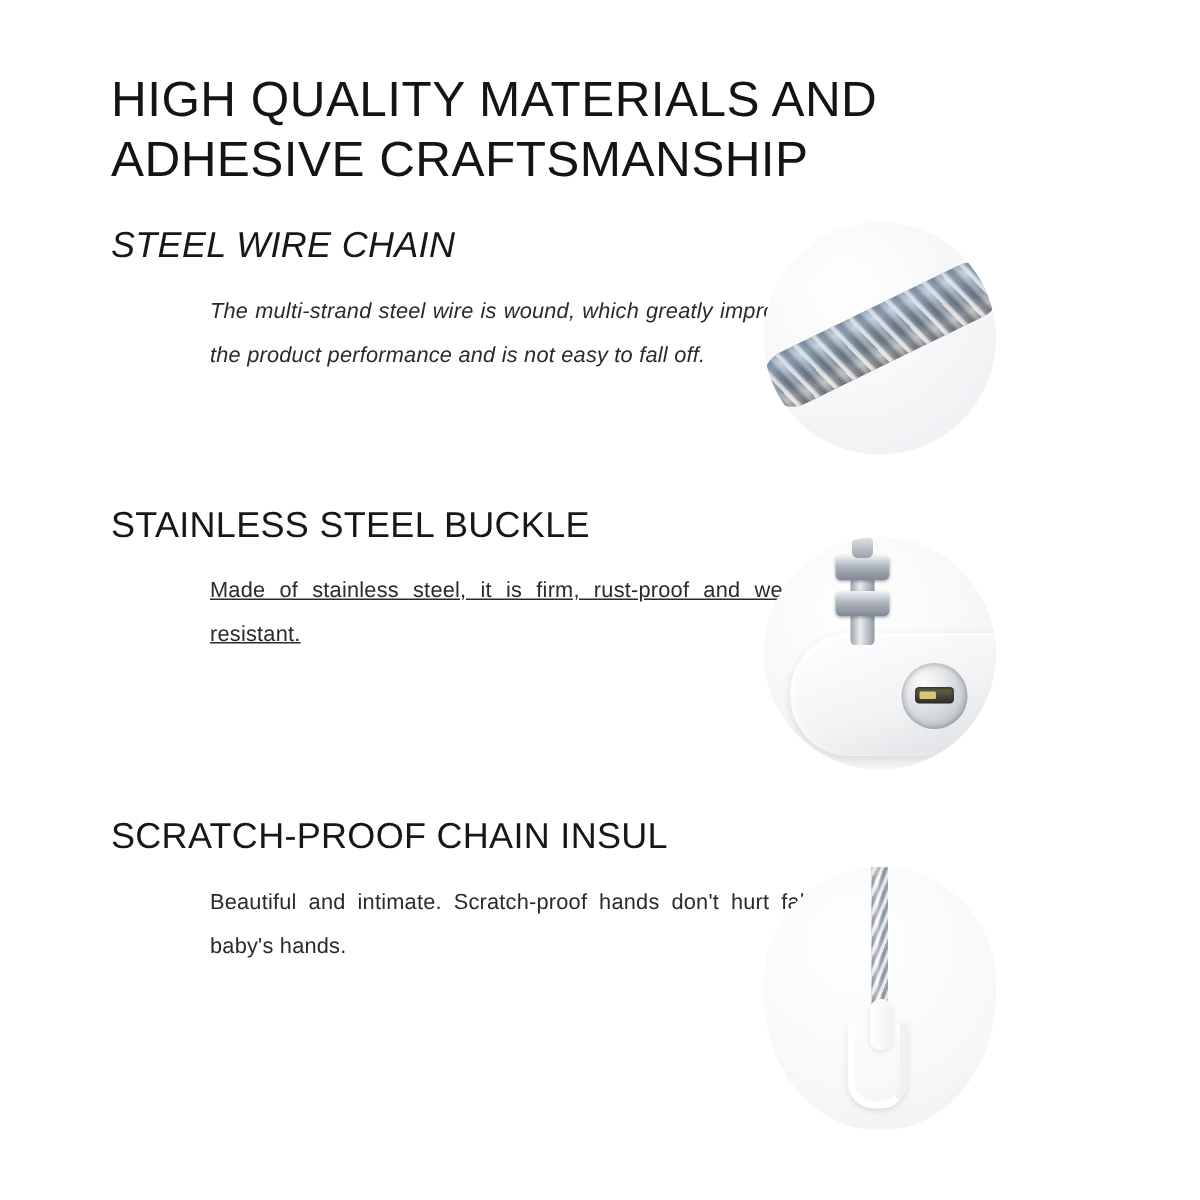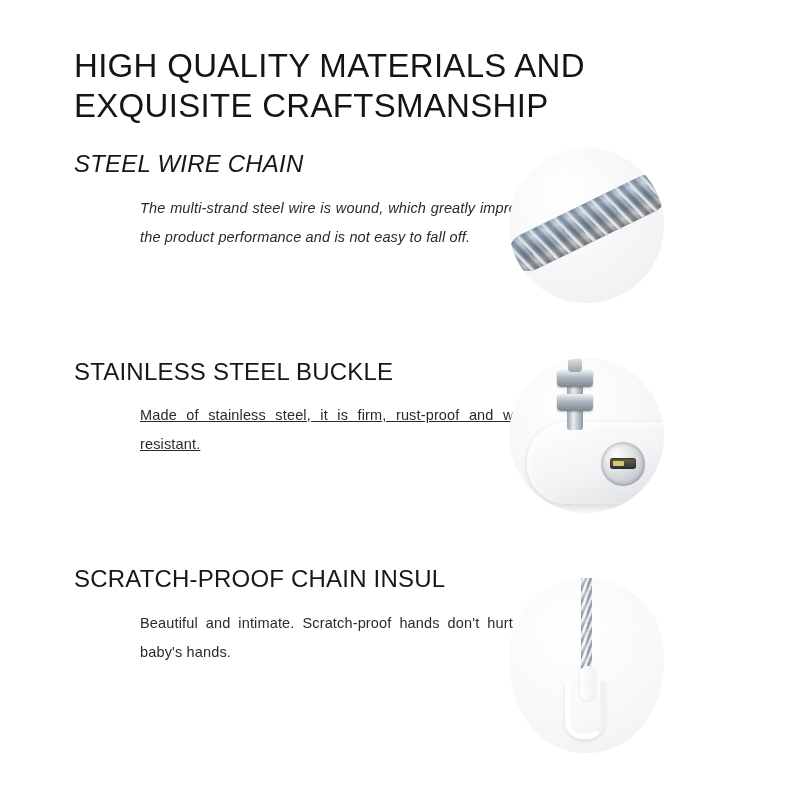--- a/index.html
+++ b/index.html
@@ -60,21 +60,21 @@
     max-width: 405px;
     margin-left: 66px;
     text-align: justify;
     letter-spacing: 0.15px;
   }
 
   
   #feature-1 { margin-top: 22px; font-style: italic; }
   #feature-1 .feature-body { width: 400px; }
 
-  #feature-2 { margin-top: 104px; }
+  #feature-2 { margin-top: 83px; }
   #feature-2 .feature-body { width: 400px; text-decoration: underline; }
 
   #feature-3 { margin-top: 104px; }
   #feature-3 .feature-body { width: 400px; }
 
   
   .photo {
     position: absolute;
     border-radius: 50%;
     overflow: hidden;
@@ -247,21 +247,21 @@
     box-shadow: 0 1px 3px rgba(0,0,0,0.10);
   }
 </style>
 </head>
 <body>
 
 <div class="page">
 
   <h1 class="headline">
     <span class="line">HIGH QUALITY MATERIALS AND</span>
-    <span class="line">EXQUISITE CRAFTSMANSHIP</span>
+    <span class="line">ADHESIVE CRAFTSMANSHIP</span>
   </h1>
 
   <section class="feature" id="feature-1">
     <h2 class="feature-title">
       <span class="line">STEEL WIRE CHAIN</span>
     </h2>
     <p class="feature-body">The multi-strand steel wire is wound, which greatly improves the product performance and is not easy to fall off.</p>
   </section>
 
   <section class="feature" id="feature-2">

